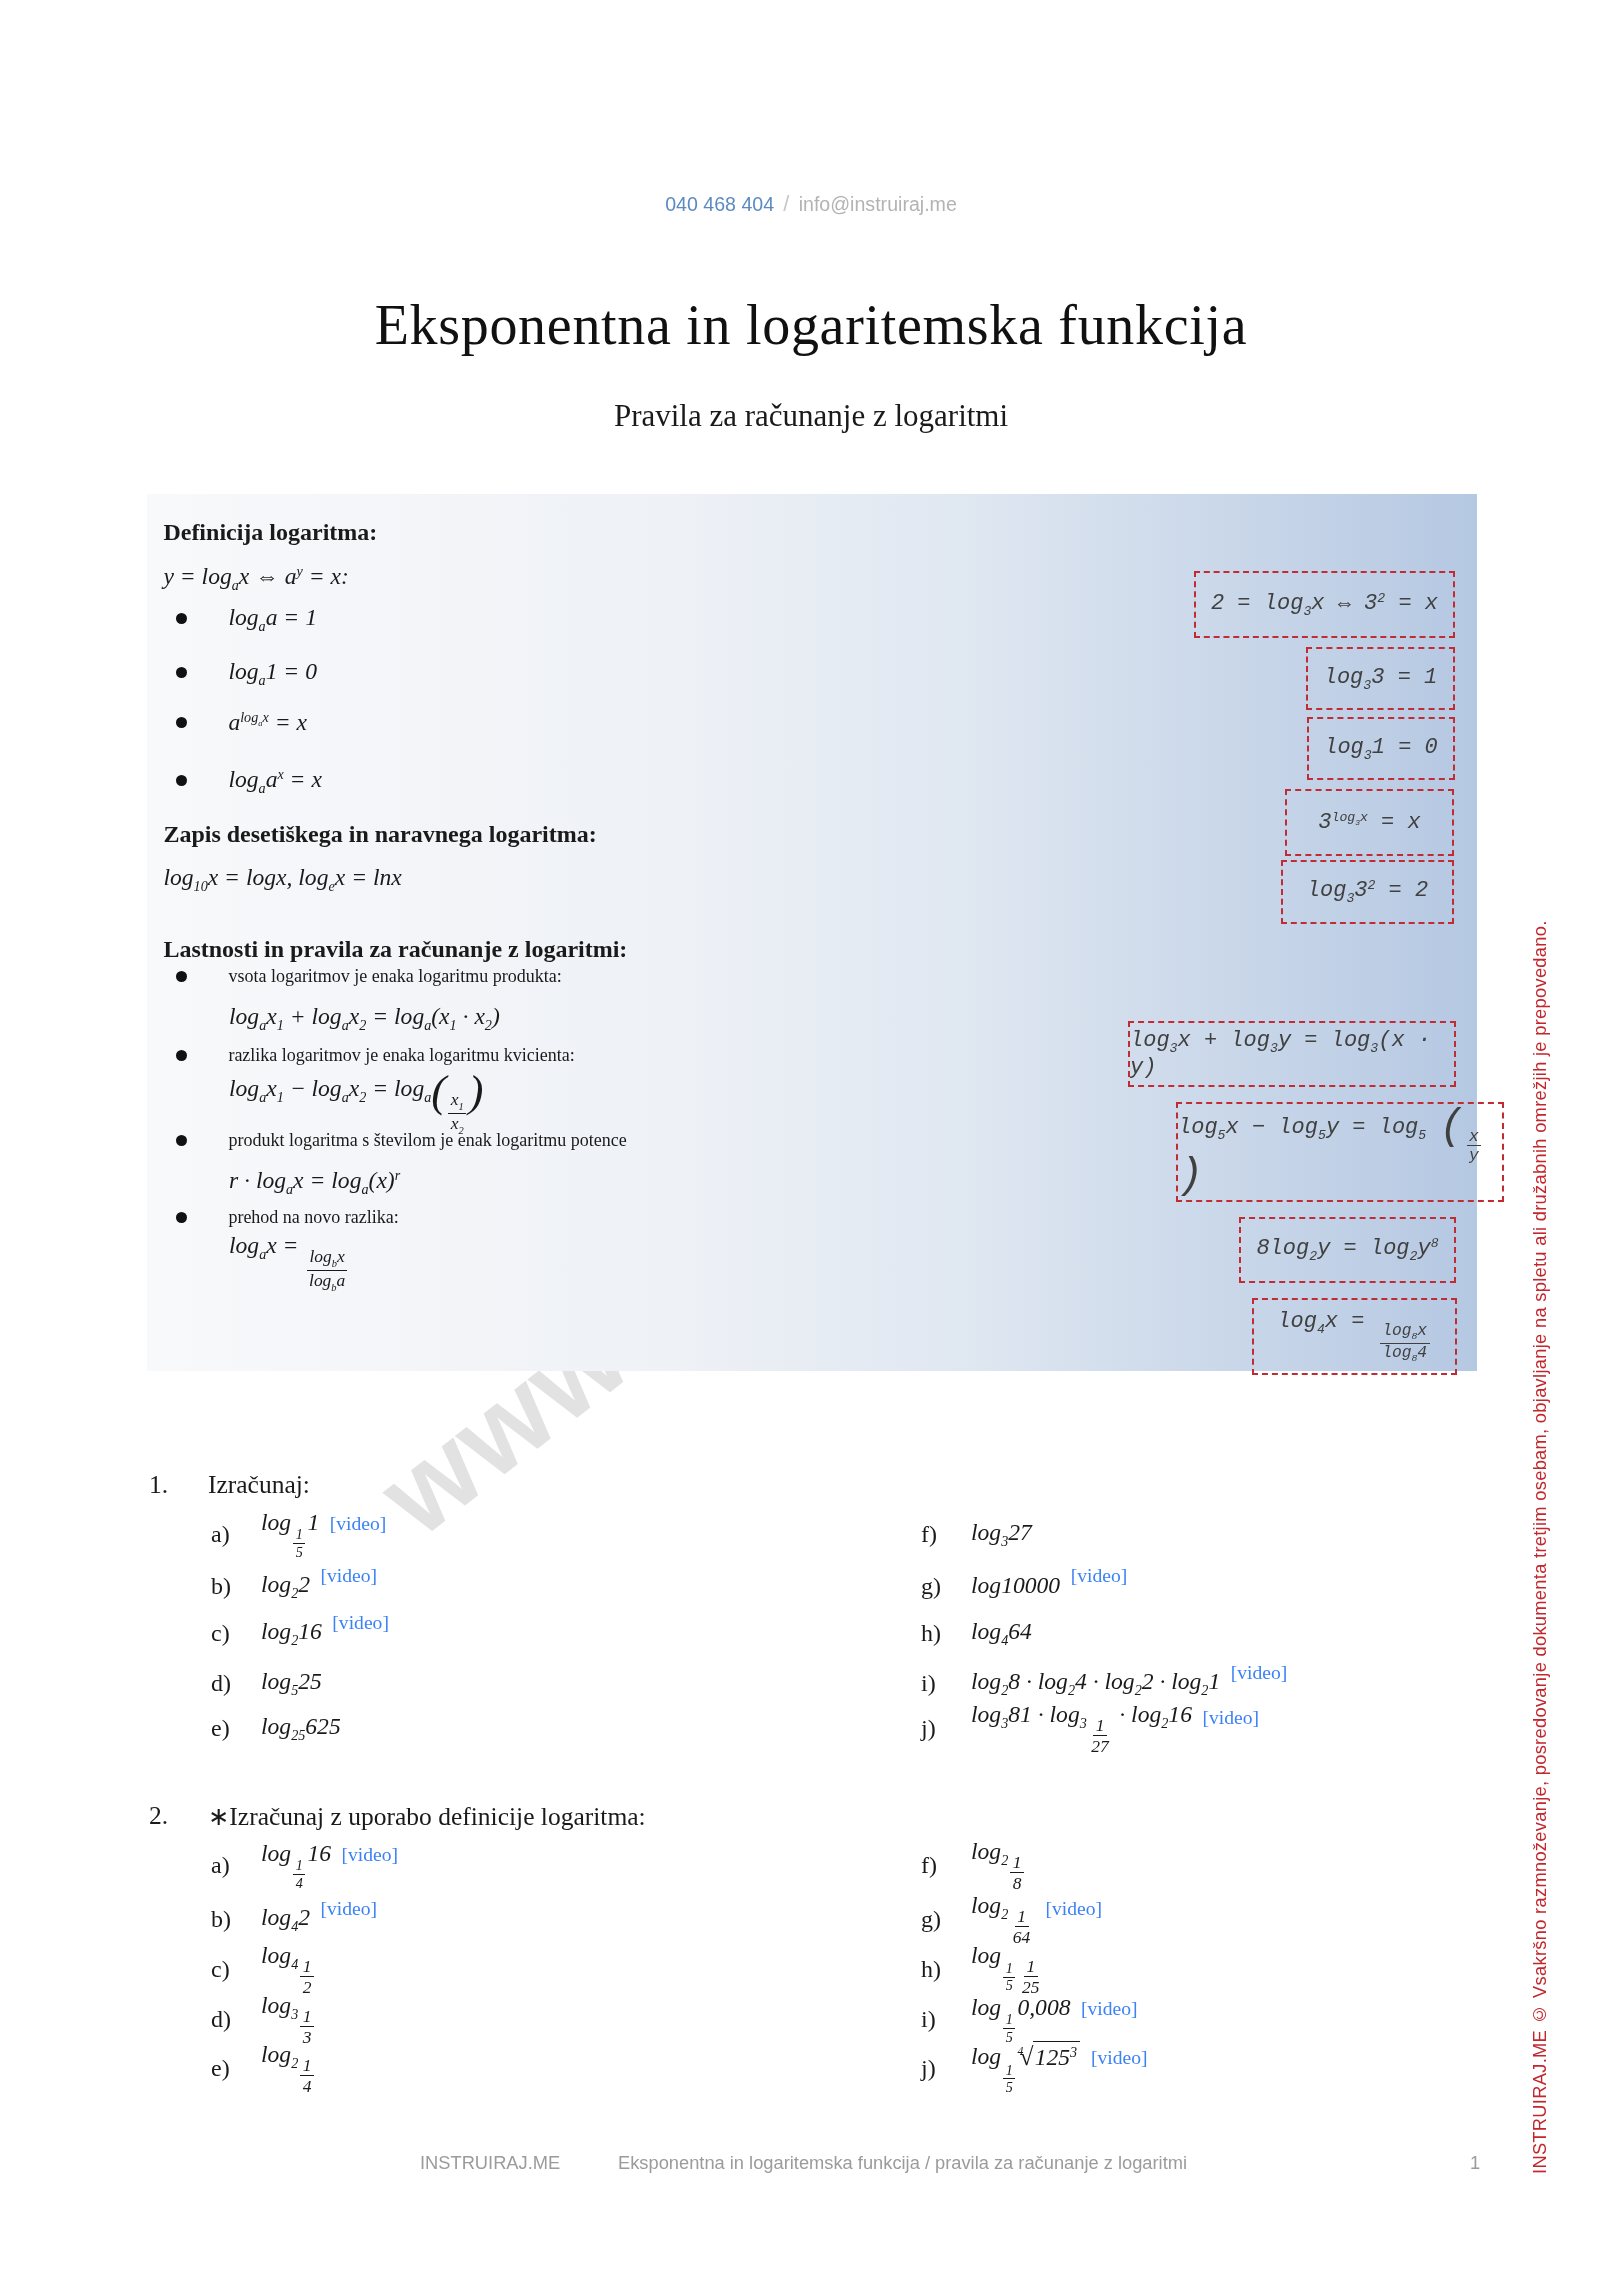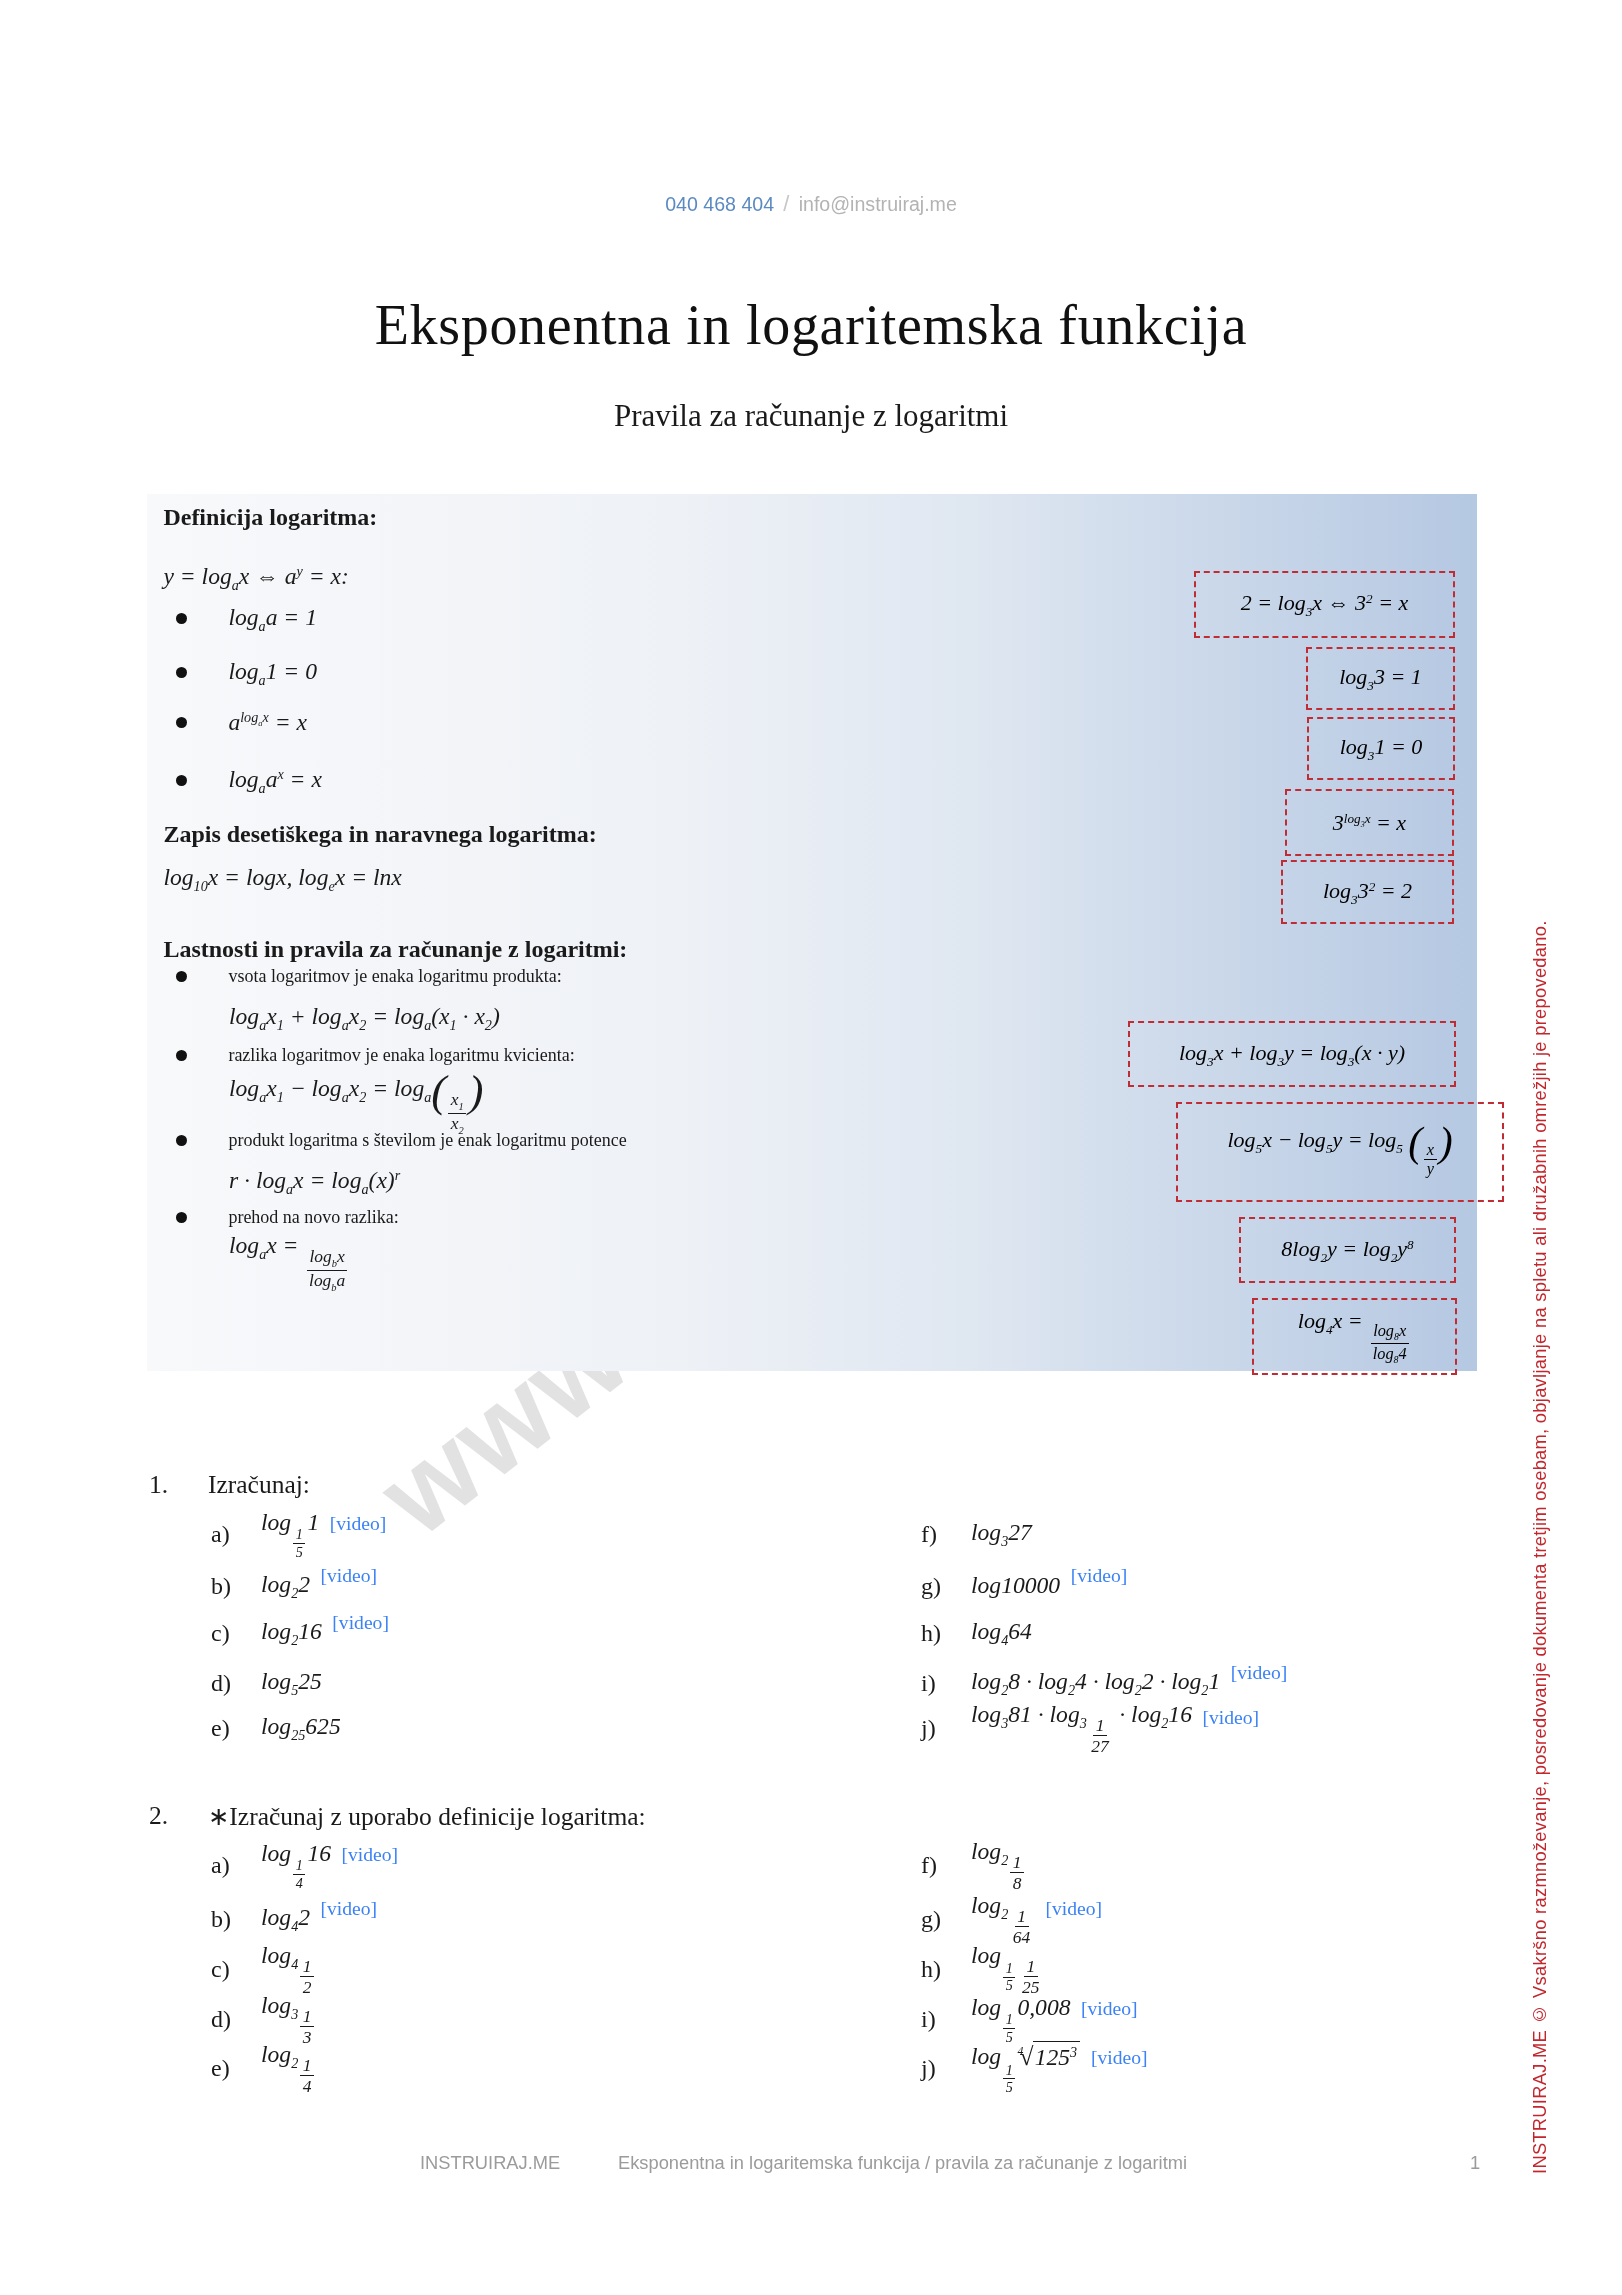--- a/index.html
+++ b/index.html
@@ -48,21 +48,21 @@
   sub .fr{font-size:1em;vertical-align:-.25em;}
   .bp{font-size:1.9em;font-weight:normal;vertical-align:middle;line-height:0;}
   .sq{white-space:nowrap;}
   .si{font-size:.5em;vertical-align:.85em;margin-right:-3.9px;}
   .ss{font-size:1.08em;}
   .sx{display:inline-block;border-top:1.6px solid currentColor;padding:1.3px 3.3px 0 1.3px;}
 
   
   .rbox{position:absolute;border:2px dashed #bf2c33;color:#bf2c33;z-index:3;
         display:flex;align-items:center;justify-content:center;}
-  .rbox .m{font-size:22px;color:#000000;}
+  .rbox .m{font-size:22px;color:#404040;font-family:Liberation Mono, monospace;}
 
   
   .exhead{position:absolute;font-size:25.5px;white-space:nowrap;}
   .exnum{position:absolute;font-size:25.5px;}
   .exrow{position:absolute;display:flex;align-items:center;height:56px;white-space:nowrap;}
   .exletter{display:inline-block;width:50px;font-size:24px;flex:none;}
   .video-link{font-size:19.6px;color:#3b82f6;margin-left:10.5px;text-decoration:none;
               display:inline-block;transform:translateY(-10.5px);font-style:normal;}
 
   
@@ -86,21 +86,21 @@
   <div class="contactline">
     <span class="phone">040 468 404</span><span class="contact-sep">/</span><span>info@instruiraj.me</span>
   </div>
 
   <div class="title">Eksponentna in logaritemska funkcija</div>
   <div class="subtitle">Pravila za računanje z logaritmi</div>
 
   <div class="watermark">www</div>
 
   <div class="bluebox">
-    <div class="bb-line bb-head" style="top:10px">Definicija logaritma:</div>
+    <div class="bb-line bb-head" style="top:25px">Definicija logaritma:</div>
     <div class="bb-line m" style="top:69px">y = log<sub>a</sub>x  ⇔  a<sup>y</sup> = x:</div>
 
     <div class="defrow" style="top:110px">
       <span class="dot"></span>
       <span class="m">log<sub>a</sub>a = 1</span>
     </div>
     <div class="defrow" style="top:164px">
       <span class="dot"></span>
       <span class="m">log<sub>a</sub>1 = 0</span>
     </div>

